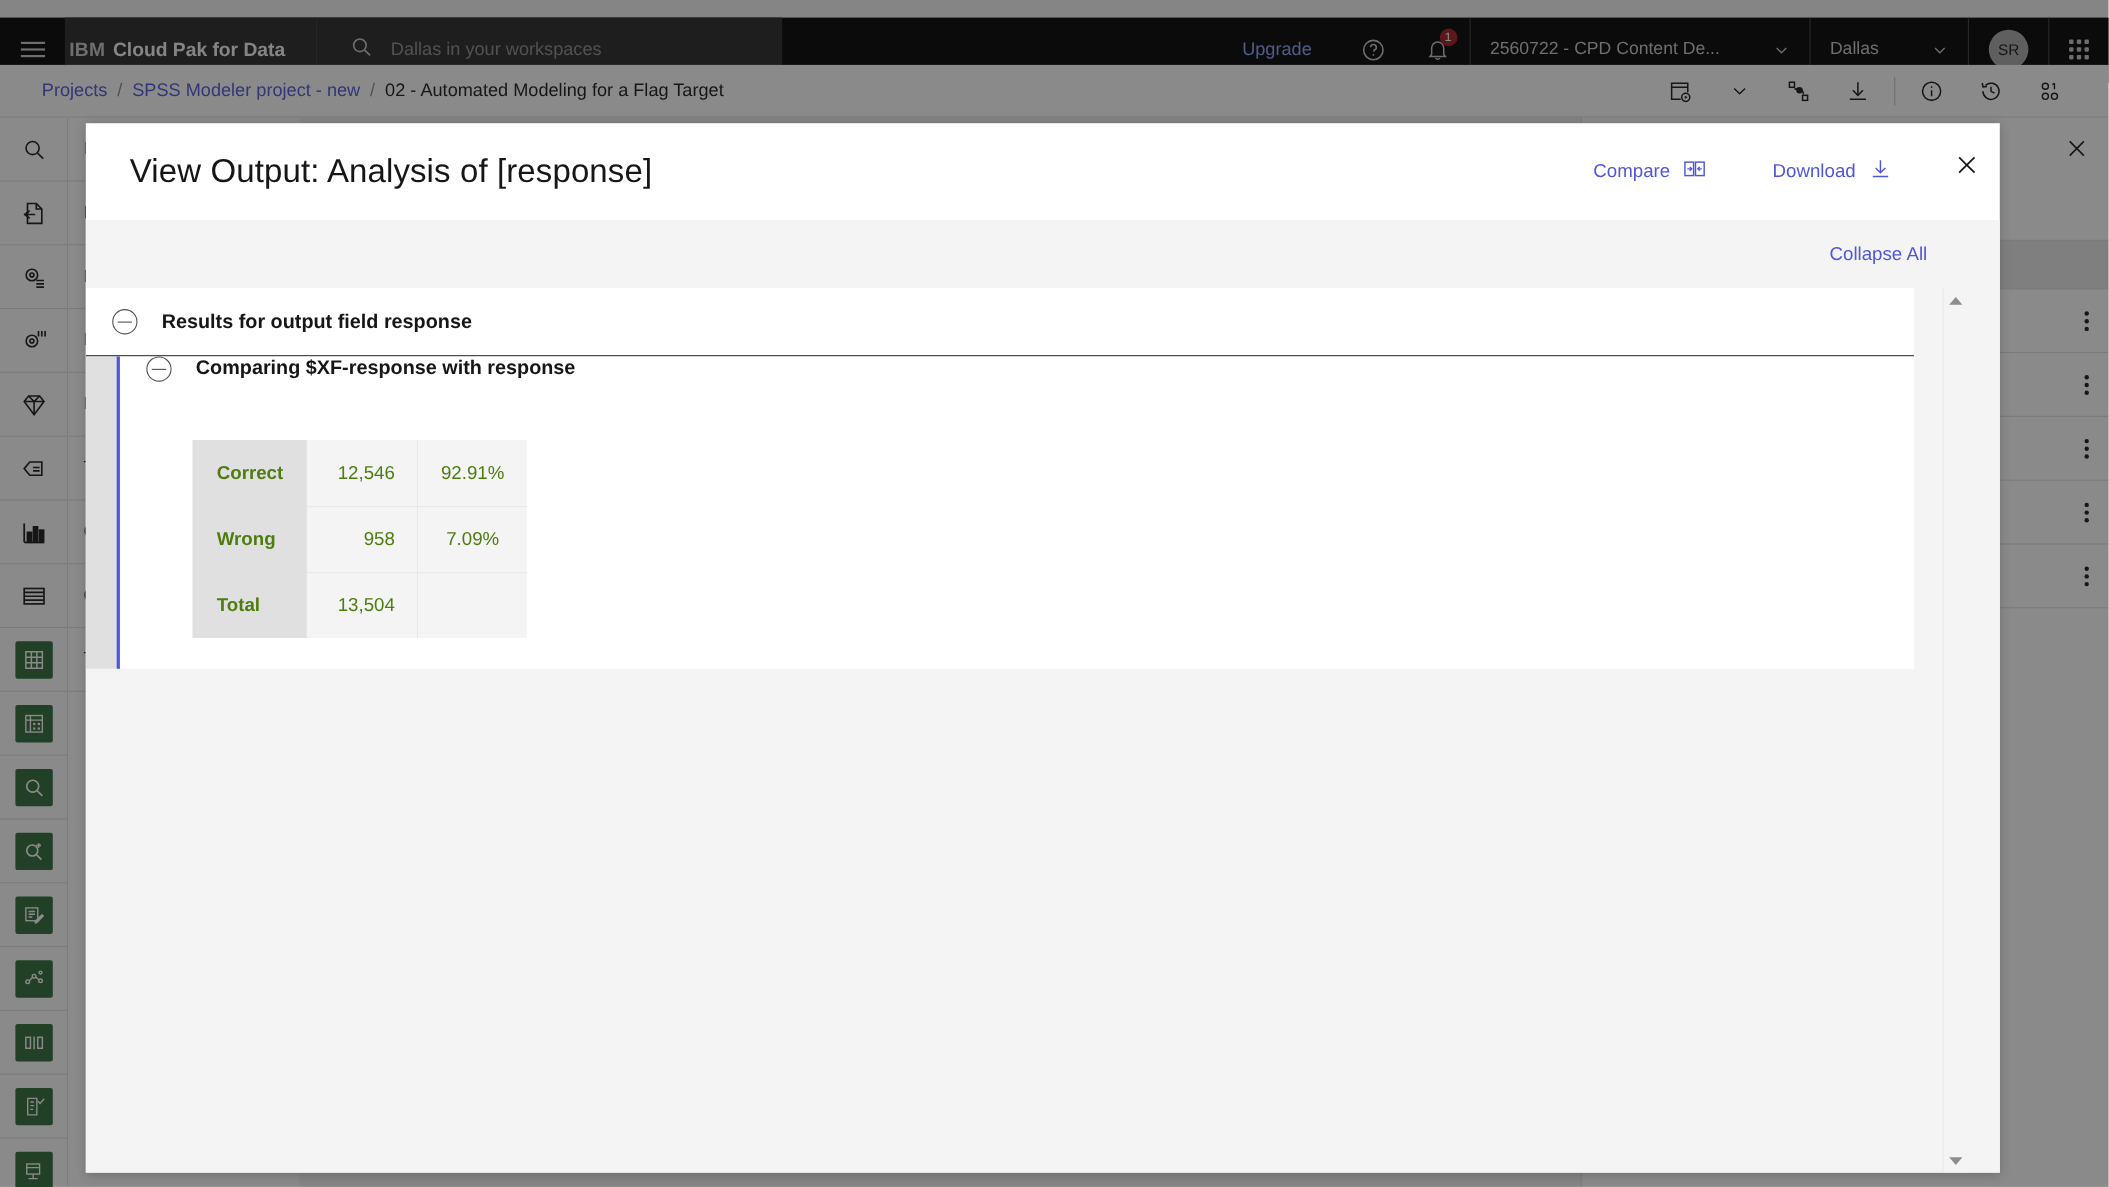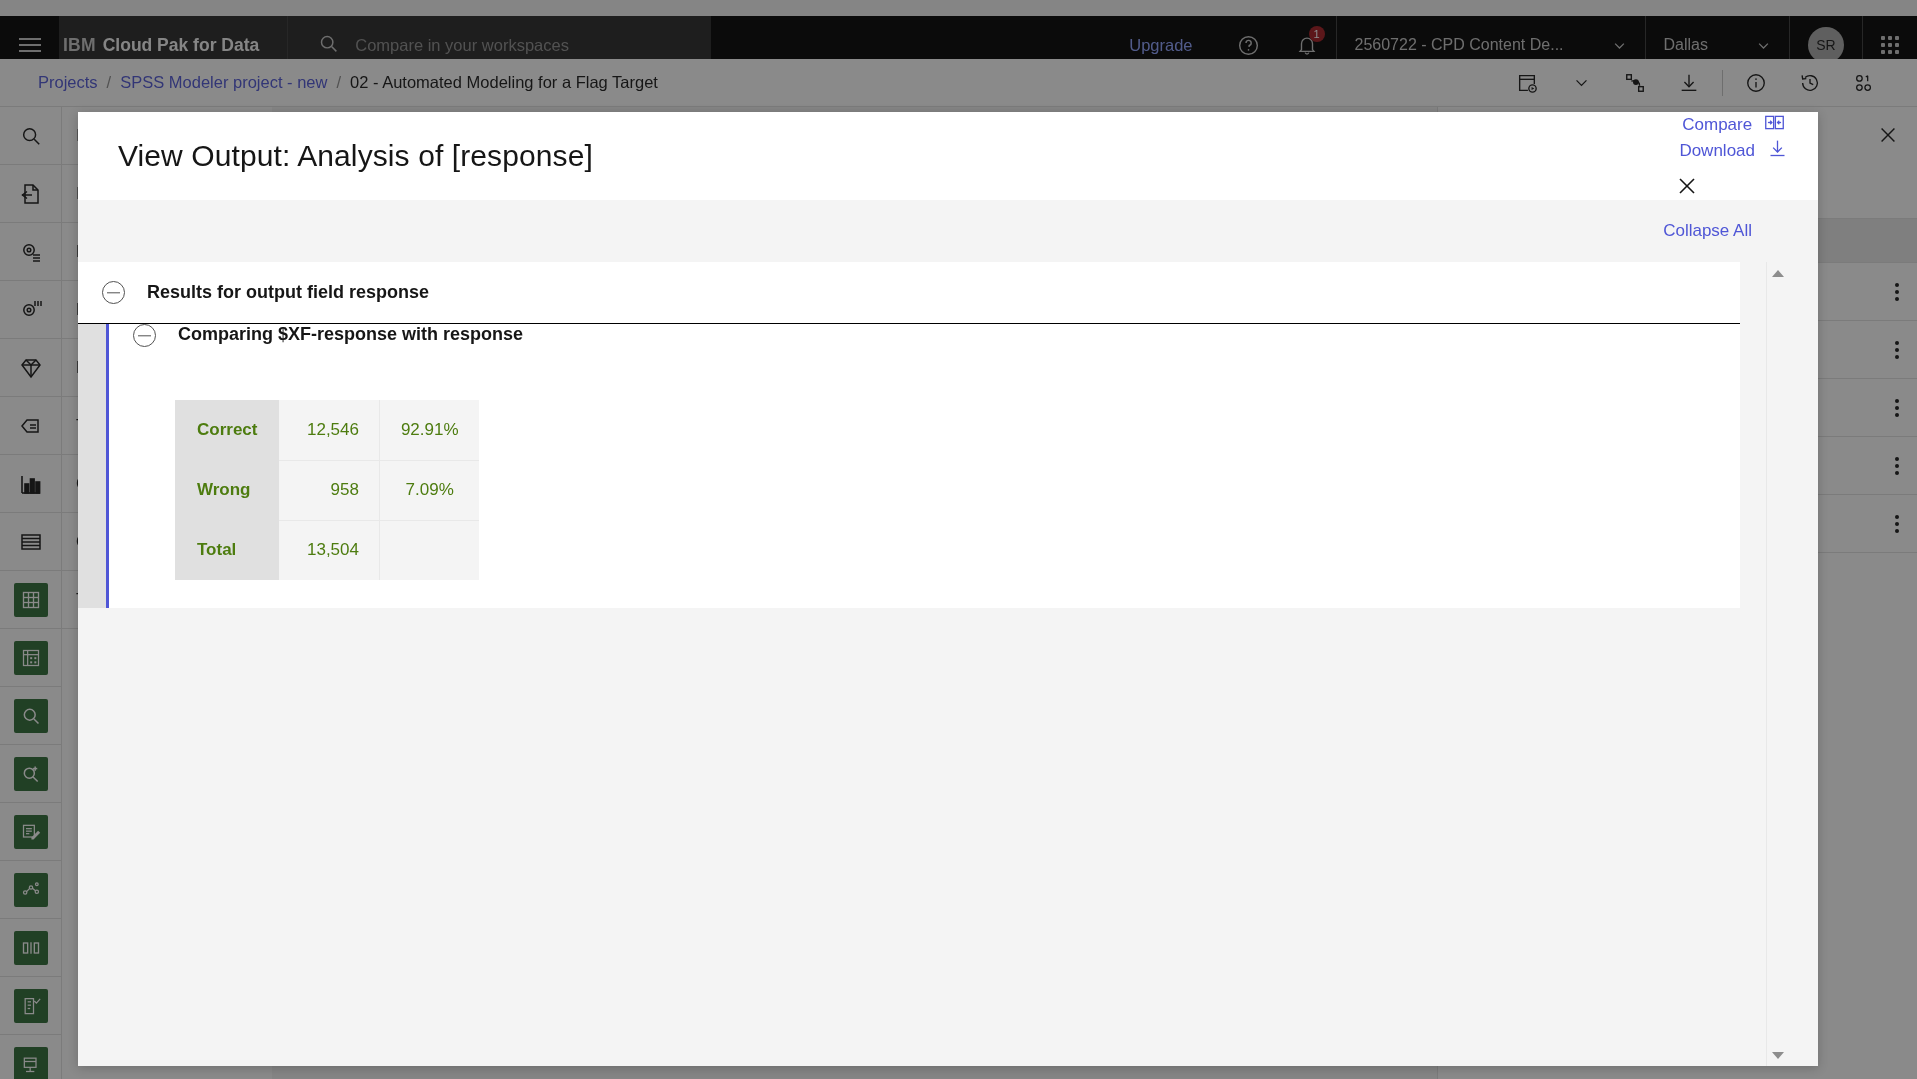--- a/index.html
+++ b/index.html
@@ -143,21 +143,21 @@
   #modal {
     position: absolute; left: 78px; top: 112px; width: 1740px; height: 954px;
     background: #ffffff; display: flex; flex-direction: column;
     box-shadow: 0 2px 10px rgba(0,0,0,.2);
   }
   .m-head {
     height: 88px; display: flex; align-items: center; padding: 0 0 0 40px;
     flex-shrink: 0;
   }
   .m-title { font-size: 30px; font-weight: 400; color: #161616; letter-spacing: .1px; }
-  .m-actions { margin-left: auto; display: flex; align-items: center; gap: 0; height: 100%; flex-direction: column; }
+  .m-actions { margin-left: auto; display: flex; align-items: center; gap: 0; height: 100%; }
   .m-act {
     display: flex; align-items: center; gap: 12px; color: #4f56d6;
     font-size: 17px; cursor: pointer; padding: 0 30px;
   }
   .m-close {
     width: 60px; height: 60px; display:flex; align-items:center;
     justify-content:center; cursor: pointer; color:#161616; margin-left: 8px;
     align-self: flex-start; margin-top: 8px;
   }
   .m-body { flex: 1; background: #f4f4f4; position: relative; overflow: hidden; }
@@ -243,21 +243,21 @@
         <span class="ibm">IBM</span>
         <span class="prod">Cloud Pak for Data</span>
       </div>
       <div class="hdr-search">
         <span>
           <svg width="21" height="21" viewBox="0 0 24 24" fill="none" stroke="#c6c6c6" stroke-width="1.7">
             <circle cx="10.5" cy="10.5" r="6.5"></circle>
               <line x1="15.5" y1="15.5" x2="21" y2="21"></line>
           </svg>
         </span>
-        <span class="ph">Compare in your workspaces</span>
+        <span class="ph">Dallas in your workspaces</span>
       </div>
       <div class="hdr-spacer"></div>
       <div class="hdr-right">
         <div class="hdr-item hdr-upgrade">Upgrade</div>
         <div class="hdr-item">
           <svg width="23" height="23" viewBox="0 0 24 24" fill="none" stroke="#c6c6c6" stroke-width="1.5">
             <circle cx="12" cy="12" r="9.2"></circle>
             <path d="M9.4 9.3a2.7 2.7 0 1 1 3.3 2.7v1.6"></path>
               <circle cx="12" cy="16.6" r=".85" fill="#c6c6c6" stroke="none"></circle>
           </svg>

